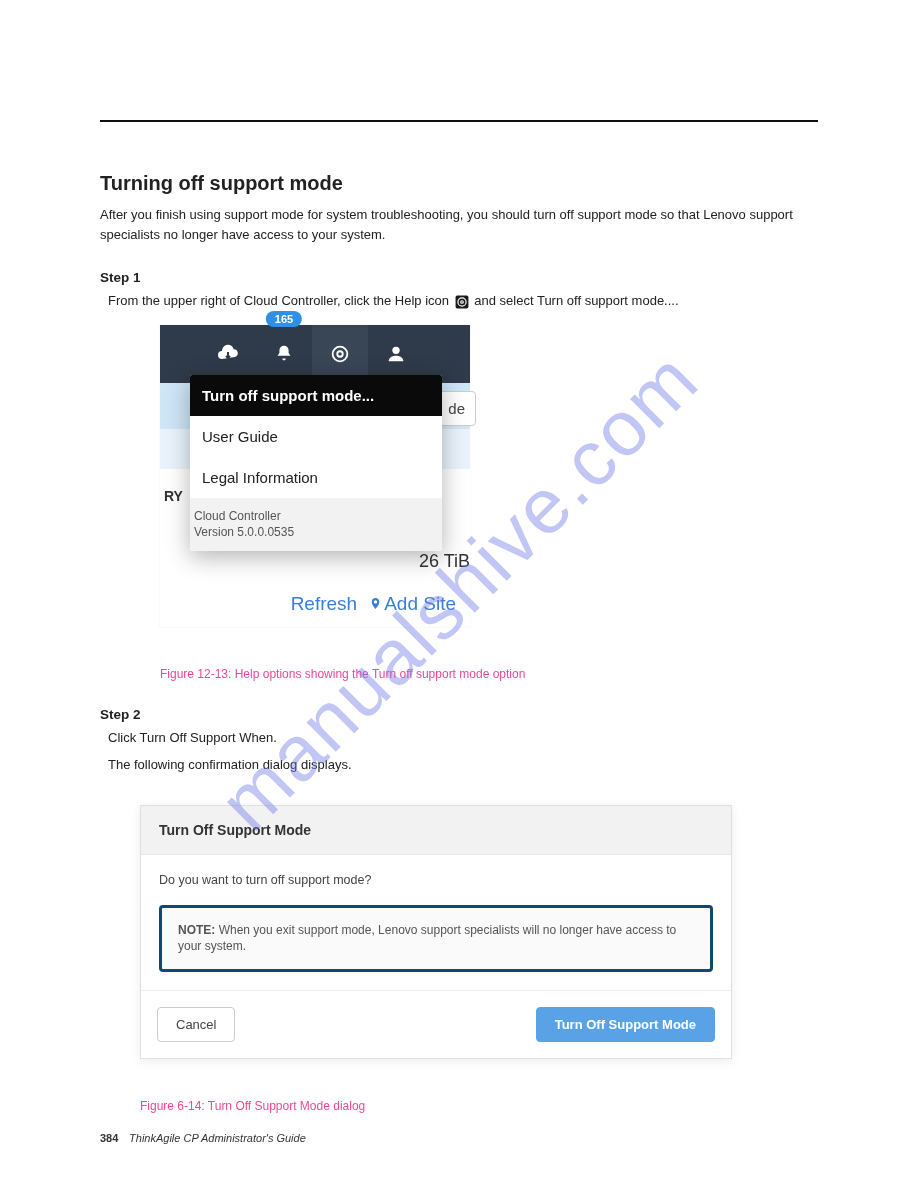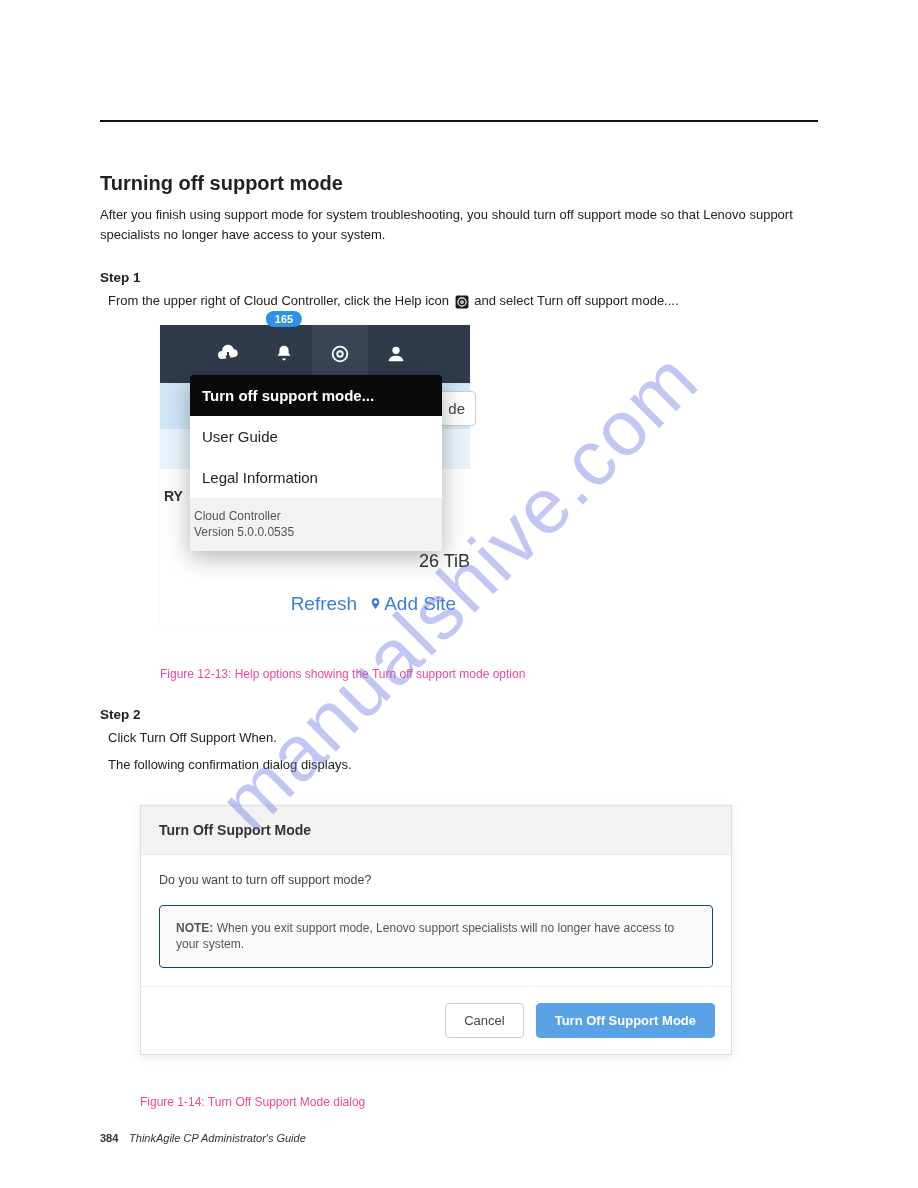--- a/index.html
+++ b/index.html
@@ -195,33 +195,33 @@
     color: #333;
     border-bottom: 1px solid #e7e7e7;
   }
   .dlg-body {
     padding: 18px;
     font-size: 12.5px;
     color: #444;
   }
   .dlg-note {
     margin-top: 18px;
-    border: 1px solid #0c4a6e;
+    border: 3px solid #0c4a6e;
     background: #fafafa;
     border-radius: 4px;
     padding: 14px 16px;
     font-size: 12px;
     color: #555;
     line-height: 1.4;
   }
   .dlg-foot {
     border-top: 1px solid #eee;
     padding: 16px;
     display: flex;
-    justify-content: flex-end;
+    justify-content: space-between;
     gap: 12px;
   }
   .btn {
     font-size: 13px;
     padding: 9px 18px;
     border-radius: 4px;
     border: 1px solid #ccc;
     background: #fff;
     color: #444;
   }
@@ -360,21 +360,21 @@
         <b>NOTE:</b>
         <span>When you exit support mode, Lenovo support specialists will no longer have access to your system.</span>
       </div>
     </div>
     <div class="dlg-foot">
       <button class="btn">Cancel</button>
       <button class="btn primary">Turn Off Support Mode</button>
     </div>
   </div>
 
-  <div class="caption" style="margin-left:40px">Figure 1-14: Turn Off Support Mode dialog</div>
+  <div class="caption" style="margin-left:40px">Figure 6-14: Turn Off Support Mode dialog</div>
 
   <div class="wm">manualshive.com</div>
 
   <div class="footer-pg">
     <span class="num">384</span>
     <span class="emph-title">ThinkAgile CP Administrator's Guide</span>
   </div>
 </div>
 
 </body></html>

